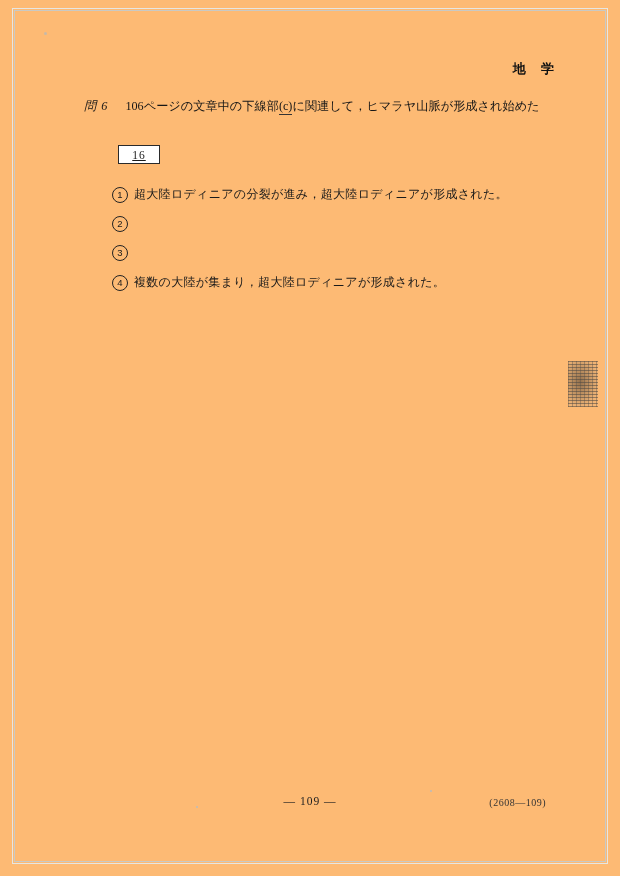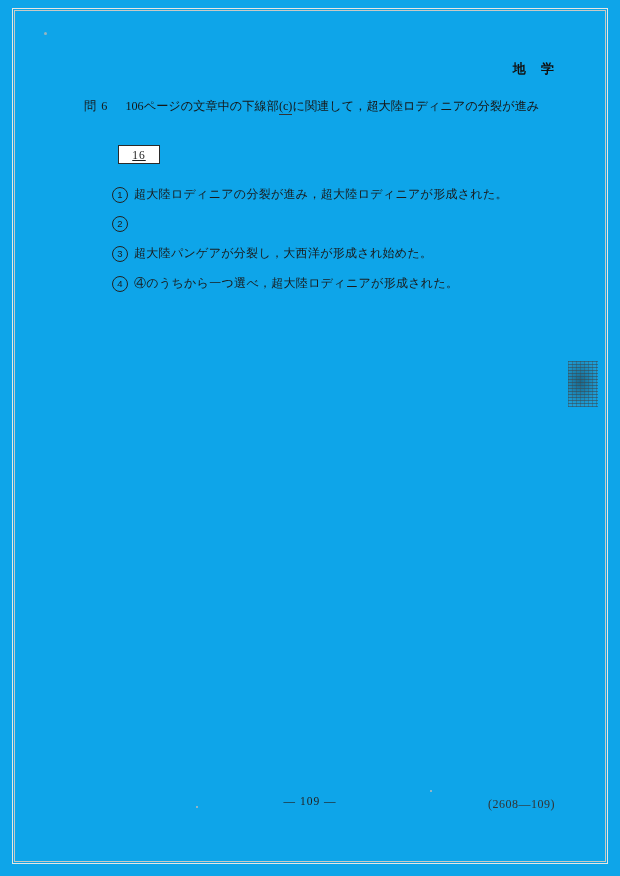--- a/index.html
+++ b/index.html
@@ -8,21 +8,21 @@
     background: #ffffff;
   }
   body {
     font-family: "Liberation Serif", "DejaVu Serif", serif;
     color: #1a1a1a;
   }
   .page {
     position: relative;
     width: 620px;
     height: 876px;
-    background: #0ea5e9;
+    background: #fdba74;
     overflow: hidden;
   }
   
   .scan-frame {
     position: absolute;
     left: 14px;
     top: 10px;
     width: 592px;
     height: 852px;
     border: 1px solid #c9c9c4;
@@ -64,20 +64,21 @@
     width: 450px;
   }
   .q-line {
     font-size: 12.2px;
     line-height: 1.95;
     color: #161616;
     white-space: nowrap;
   }
   .q-label {
     letter-spacing: 1px;
+    font-style: italic;
   }
   .q-indent {
     padding-left: 30px;
   }
   .underline-c {
     border-bottom: 1px solid #333;
     padding-bottom: 1px;
   }
   .answer-box {
     position: absolute;
@@ -149,23 +150,23 @@
     left: 0;
     top: 795px;
     width: 620px;
     text-align: center;
     font-size: 11.5px;
     letter-spacing: 1px;
     color: #222;
   }
   .footer-code {
     position: absolute;
-    right: 65px;
+    right: 74px;
     top: 797px;
-    font-size: 12px;
+    font-size: 10px;
     color: #333;
     letter-spacing: .5px;
     font-family: Liberation Serif, serif;
   }
   .dot-mark {
     position: absolute;
     left: 196px;
     top: 806px;
     width: 2px;
     height: 2px;
@@ -188,41 +189,40 @@
 <div class="page">
 
   <div class="scan-frame"></div>
   <div class="speck"></div>
 
   <div class="subject-title">地 学</div>
 
   <div class="question-block">
     <div class="q-line">
       <span class="q-label">問 6</span>
-      <span style="display:inline-block;width:14px;"></span><span>106ページの文章中の下線部</span><span class="underline-c">(c)</span><span>に関連して，超大陸ロディニアの分裂が進み</span>
+      <span style="display:inline-block;width:14px;"></span><span>106ページの文章中の下線部</span><span class="underline-c">(c)</span><span>に関連して，ヒマラヤ山脈が形成され始めた</span>
     </div>
   </div>
 
   <div class="answer-box">16</div>
 
   <div class="choices">
     <div class="choice">
       <span class="choice-num"><span class="circled">1</span></span>
       <span class="choice-text">超大陸ロディニアの分裂が進み，超大陸ロディニアが形成された。</span>
     </div>
     <div class="choice">
       <span class="choice-num"><span class="circled">2</span></span>
     </div>
     <div class="choice">
       <span class="choice-num"><span class="circled">3</span></span>
-      <span class="choice-text">超大陸パンゲアが分裂し，大西洋が形成され始めた。</span>
     </div>
     <div class="choice">
       <span class="choice-num"><span class="circled">4</span></span>
-      <span class="choice-text">④のうちから一つ選べ，超大陸ロディニアが形成された。</span>
+      <span class="choice-text">複数の大陸が集まり，超大陸ロディニアが形成された。</span>
     </div>
   </div>
 
   <div class="ink-smudge"></div>
 
   <div class="dot-mark"></div>
   <div class="dot-mark2"></div>
 
   <div class="footer">— 109 —</div>
   <div class="footer-code">(2608—109)</div>

